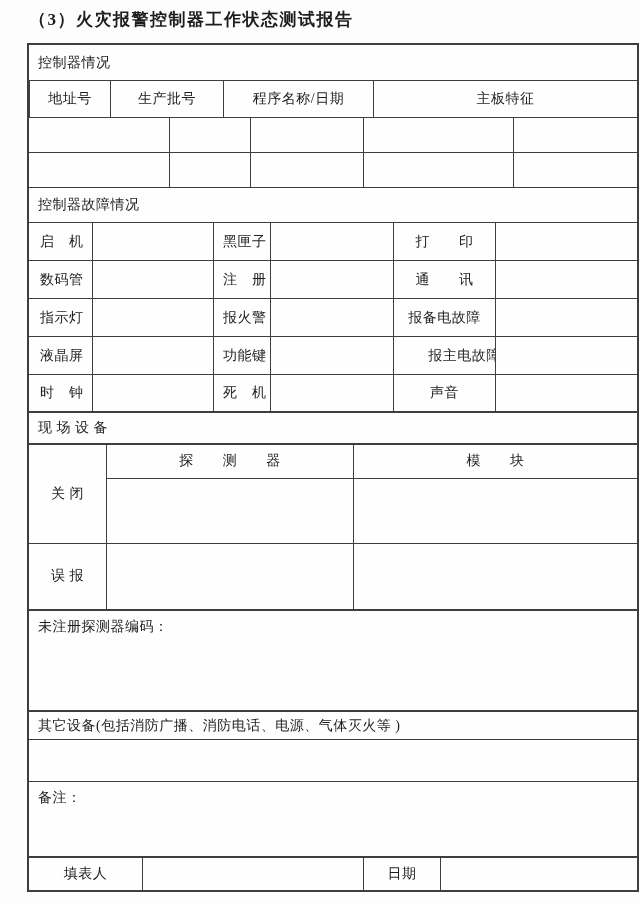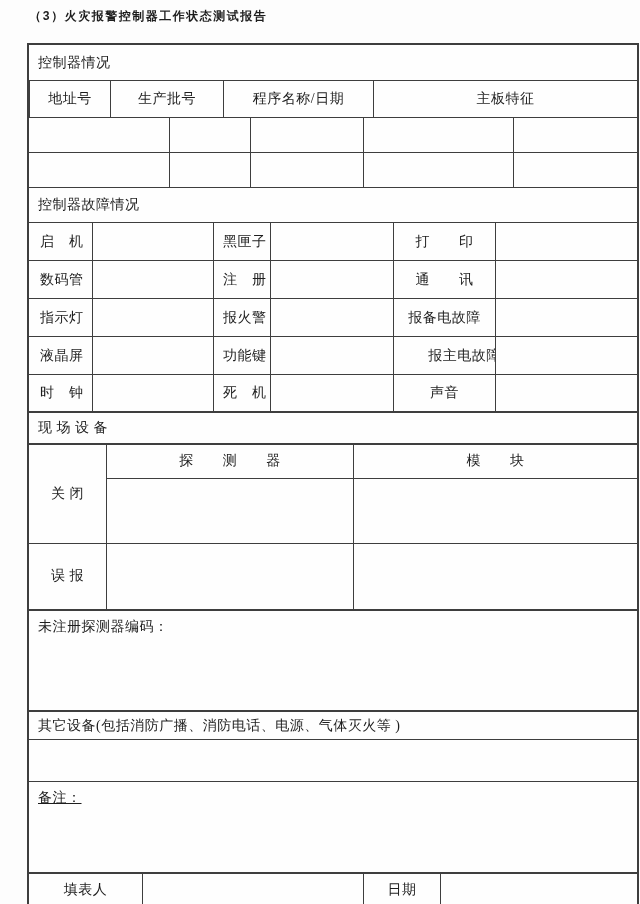--- a/index.html
+++ b/index.html
@@ -3,21 +3,21 @@
 <meta charset="utf-8">
 <style>
   html,body { margin:0; padding:0; background:#ffffff; }
   .sheet {
     position:relative; width:640px; height:904px; background:#fdfdfd;
     font-family:"Liberation Serif","DejaVu Serif",serif; color:#1d1d1d;
     overflow:hidden;
   }
   .doc-title {
     position:absolute; left:29px; top:8px;
-    font-size:12px; font-weight:bold; letter-spacing:1.5px; white-space:nowrap;font-family:Liberation Mono, monospace;
+    font-size:17px; font-weight:bold; letter-spacing:1.5px; white-space:nowrap;
   }
   .form {
     position:absolute; left:27px; top:43px; width:612px;
     border:2px solid #3e3e3e; box-sizing:border-box; background:#fefefe;
   }
   .row { display:flex; border-top:1px solid #3e3e3e; box-sizing:border-box; }
   .row.first { border-top:none; }
   .row.thick { border-top-width:2px; }
   .cell {
     box-sizing:border-box; border-left:1px solid #3e3e3e;
@@ -155,21 +155,21 @@
       <div class="cell nb lpad top grow">未注册探测器编码：</div>
     </div>
 
     <div class="row thick" style="height:29px;">
       <div class="cell nb lpad grow">其它设备(包括消防广播、消防电话、电源、气体灭火等 )</div>
     </div>
     <div class="row" style="height:42px;">
       <div class="cell nb lpad grow"></div>
     </div>
 
-    <div class="row" style="height:91px;text-decoration:underline;">
+    <div class="row" style="height:75px;">
       <div class="cell nb lpad top grow">备注：</div>
     </div>
 
     <div class="row thick" style="height:34px;">
       <div class="cell nb center" style="width:113px;">填表人</div>
       <div class="cell" style="width:221px;"></div>
       <div class="cell center" style="width:77px;">日期</div>
       <div class="cell grow"></div>
     </div>
 

